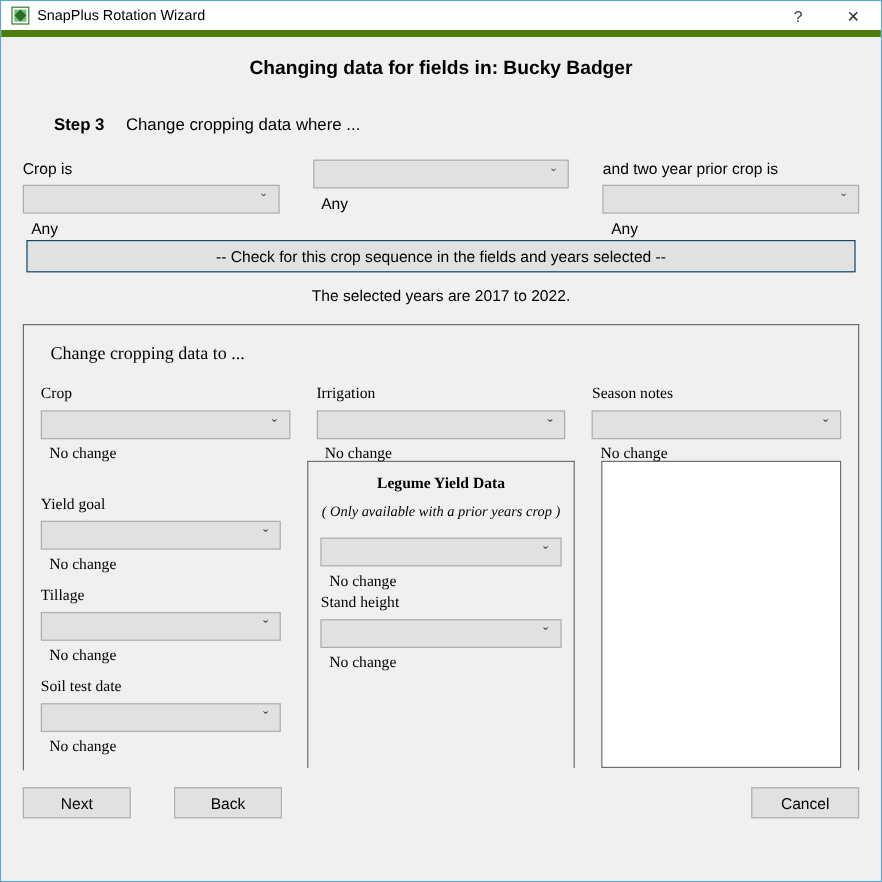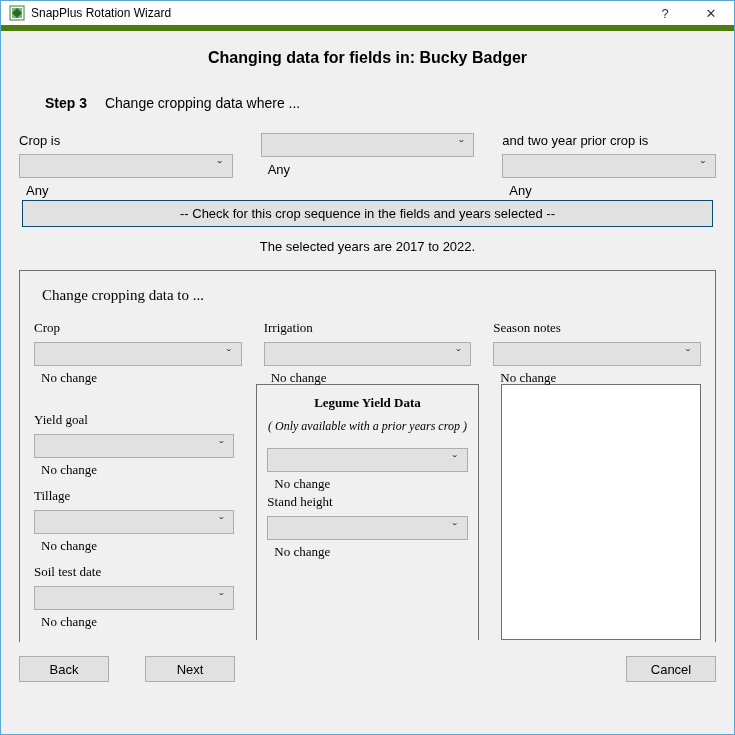--- a/index.html
+++ b/index.html
@@ -324,19 +324,19 @@
           </div>
         </div>
 
         <div class="col-right">
           <div class="notes-box"></div>
         </div>
       </div>
     </div>
 
     <div class="footer">
+      <div class="btn">Next</div>
       <div class="btn">Back</div>
-      <div class="btn">Next</div>
       <div class="spacer"></div>
       <div class="btn">Cancel</div>
     </div>
   </div>
 </div>
 
 </body></html>

